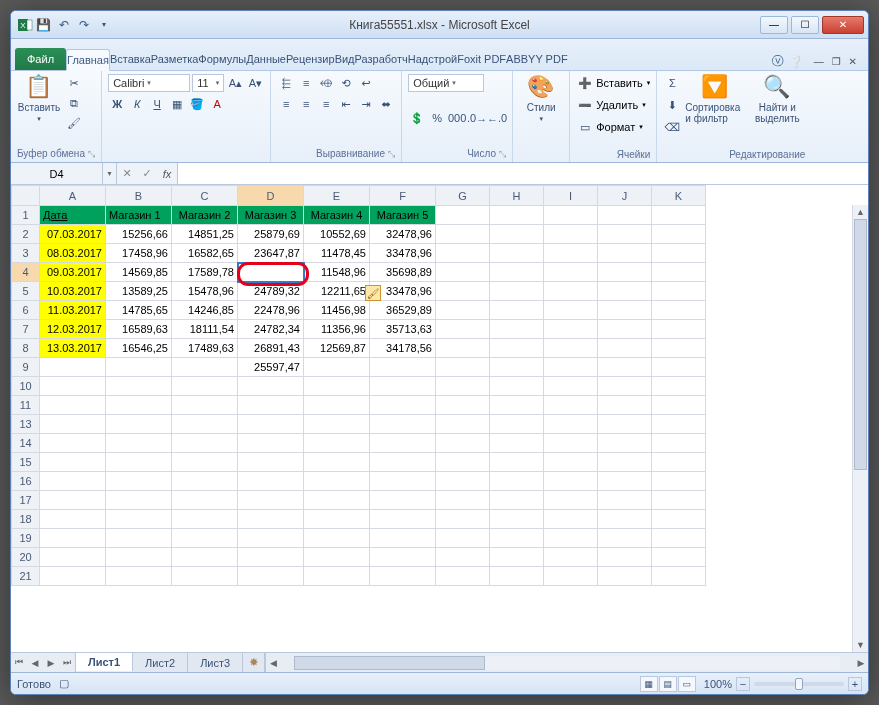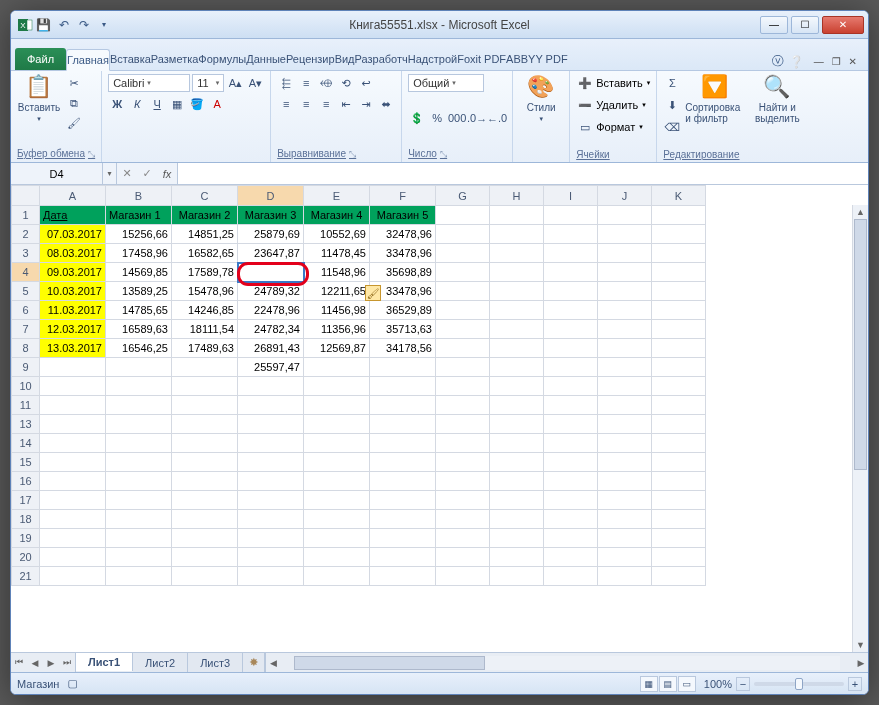--- a/index.html
+++ b/index.html
@@ -26,21 +26,21 @@
 .ribbon-tab { font-size:11px; padding:4px 0; color:#3a5277; height:22px; display:flex; align-items:center;}
 .ribbon-tab.active { background:#f6fafe; border:1px solid #b5c8e2; border-bottom:1px solid #f6fafe; border-top-left-radius:3px;border-top-right-radius:3px; color:#3b5a86; position:relative; top:1px;}
 .ribbon-right { margin-left:auto; display:flex; align-items:center; gap:6px; padding-right:8px;}
 .ribbon-right .icon{font-size:12px;color:#3b5a86;}
 .mdi-btns{display:flex;gap:2px;}
 .mdi-btns span{font-size:10px;color:#555;padding:0 3px;}
 
 
 .ribbon { height:92px; background:linear-gradient(#f6fafe,#e7eff9); border-bottom:1px solid #9db7d9; display:flex;}
 .group { border-right:1px solid #c7d7ec; display:flex; flex-direction:column; justify-content:space-between; padding:3px 6px 0;}
-.group-label { font-size:10px; color:#5a7097; text-align:left; padding:2px 0;text-decoration:underline;}
+.group-label { font-size:10px; color:#5a7097; text-align:right; padding:2px 0;}
 .group-label .dlg{font-size:9px;color:#7a8fae;margin-left:3px;}
 .group-body{flex:1;display:flex;align-items:flex-start;gap:4px;}
 .btn-big{display:flex;flex-direction:column;align-items:center;justify-content:center;width:44px;font-size:10px;color:#3a5277;gap:2px;}
 .btn-big .ic{font-size:22px;}
 .mini-col{display:flex;flex-direction:column;gap:2px;}
 .mini-row{display:flex;gap:2px;align-items:center;}
 .mini{width:18px;height:18px;display:flex;align-items:center;justify-content:center;font-size:11px;color:#3a5277;}
 .combo{border:1px solid #b7c7de;background:#fff;height:18px;font-size:11px;display:flex;align-items:center;padding:0 4px;color:#333;}
 .combo.font{width:82px;}
 .combo.size{width:32px;justify-content:space-between;}
@@ -650,21 +650,21 @@
         <span class="arr">◀</span>
         <div class="track">
               <div class="thumb"></div>
             </div>
         <span class="arr">▶</span>
       </div>
     </div>
   </div>
 
   <div class="status-bar">
-    <span>Магазин</span>
+    <span>Готово</span>
     <span>▢</span>
     <div class="spacer"></div>
     <div class="view-btns">
       <span>▦</span>
       <span>▤</span>
       <span>▭</span>
     </div>
     <div class="zoom">
       <span>100%</span>
       <span class="pm">−</span>

